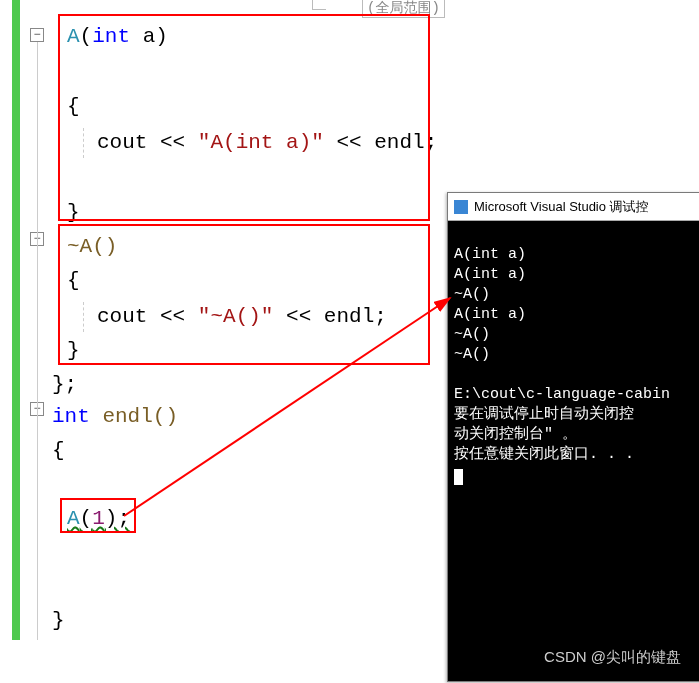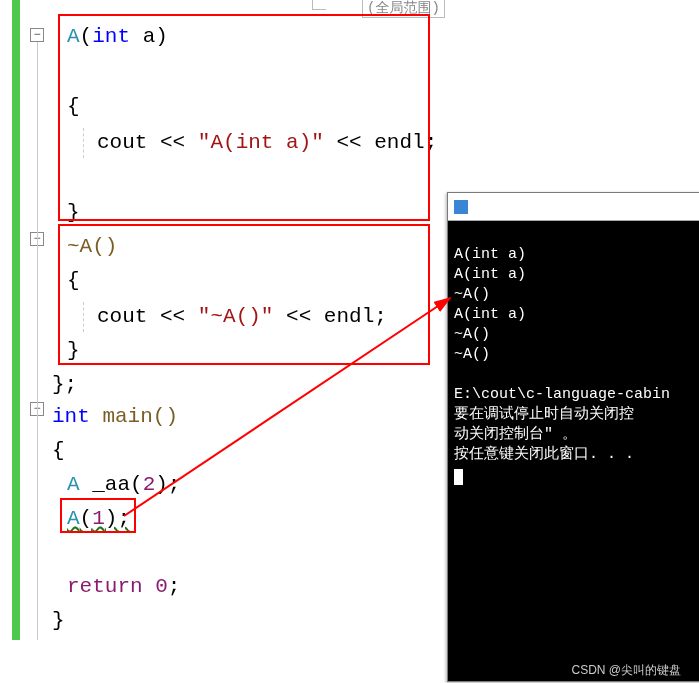--- a/index.html
+++ b/index.html
@@ -127,24 +127,24 @@
   .cursor-blk {
     display:inline-block;
     width: 9px; height: 16px;
     background:#fff;
     vertical-align: bottom;
   }
 
   .watermark {
     position: absolute;
     right: 18px;
-    bottom: 4px;
+    bottom: 16px;
     color: #ccc;
     font-family: sans-serif;
-    font-size: 12px;
+    font-size: 15px;
   }
 
   svg.connector {
     position: absolute;
     top: 0; left: 0;
     width: 699px; height: 683px;
     pointer-events: none;
   }
 
   .ruler {
@@ -181,42 +181,41 @@
   <div class="code-line" style="top:232px"><span class="fname">~A()</span></div>
 
   <div class="code-line" style="top:266px"><span class="txt">{</span></div>
 
   <div class="code-line" style="top:302px;left:85px"><span class="dot-vline" style="left:-14px"></span><span class="txt">cout &lt;&lt; </span><span class="str">"~A()"</span><span class="txt"> &lt;&lt; endl;</span></div>
 
   <div class="code-line" style="top:336px"><span class="txt">}</span></div>
 
   <div class="code-line" style="top:370px;left:40px"><span class="txt">};</span></div>
 
-  <div class="code-line" style="top:402px;left:40px"><span class="kw">int</span><span class="fname"> main()</span></div>
+  <div class="code-line" style="top:402px;left:40px"><span class="kw">int</span><span class="fname"> endl()</span></div>
 
   <div class="code-line" style="top:436px;left:40px"><span class="txt">{</span></div>
 
-  <div class="code-line" style="top:470px"><span class="type">A</span><span class="txt"> _aa(</span><span class="die">2</span><span class="txt">);</span></div>
 
   <div class="code-line" style="top:504px"><span class="type squiggle">A</span><span class="txt squiggle">(</span><span class="die squiggle">1</span><span class="txt squiggle">);</span></div>
 
 
-  <div class="code-line" style="top:572px"><span class="die">return</span><span class="txt"> </span><span class="die">0</span><span class="txt">;</span></div>
 
   <div class="code-line" style="top:606px;left:40px"><span class="txt">}</span></div>
 
   <div class="red-box" style="left:46px;top:14px;width:372px;height:207px"></div>
   <div class="red-box" style="left:46px;top:224px;width:372px;height:141px"></div>
   <div class="red-box" style="left:48px;top:498px;width:76px;height:35px"></div>
   <div class="red-box" style="left:451px;top:241px;width:70px;height:58px"></div>
 </div>
 
 <div class="console">
   <div class="console-title">
     <span class="cicon"></span>
+    <span>Microsoft Visual Studio 调试控</span>
   </div>
   <div class="console-body">
 <span>A(int a)</span>
 <span>A(int a)</span>
 <span>~A()</span>
 <span>A(int a)</span>
 <span>~A()</span>
 <span>~A()</span>
 <span></span>
 <span>E:\cout\c-language-cabin</span>

